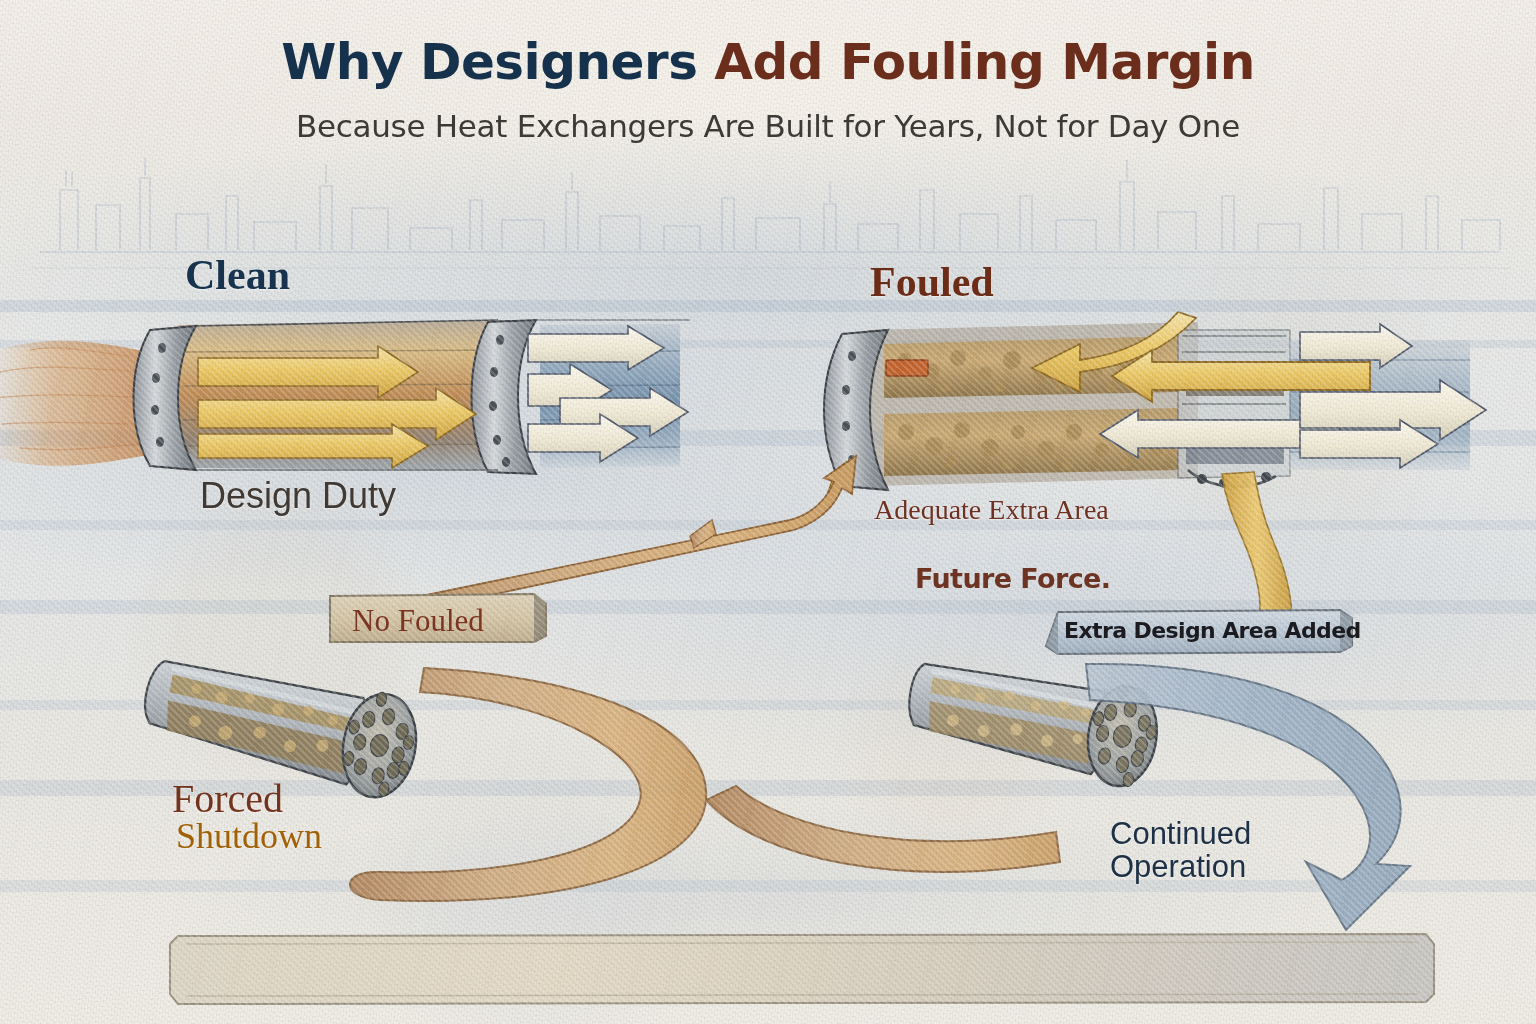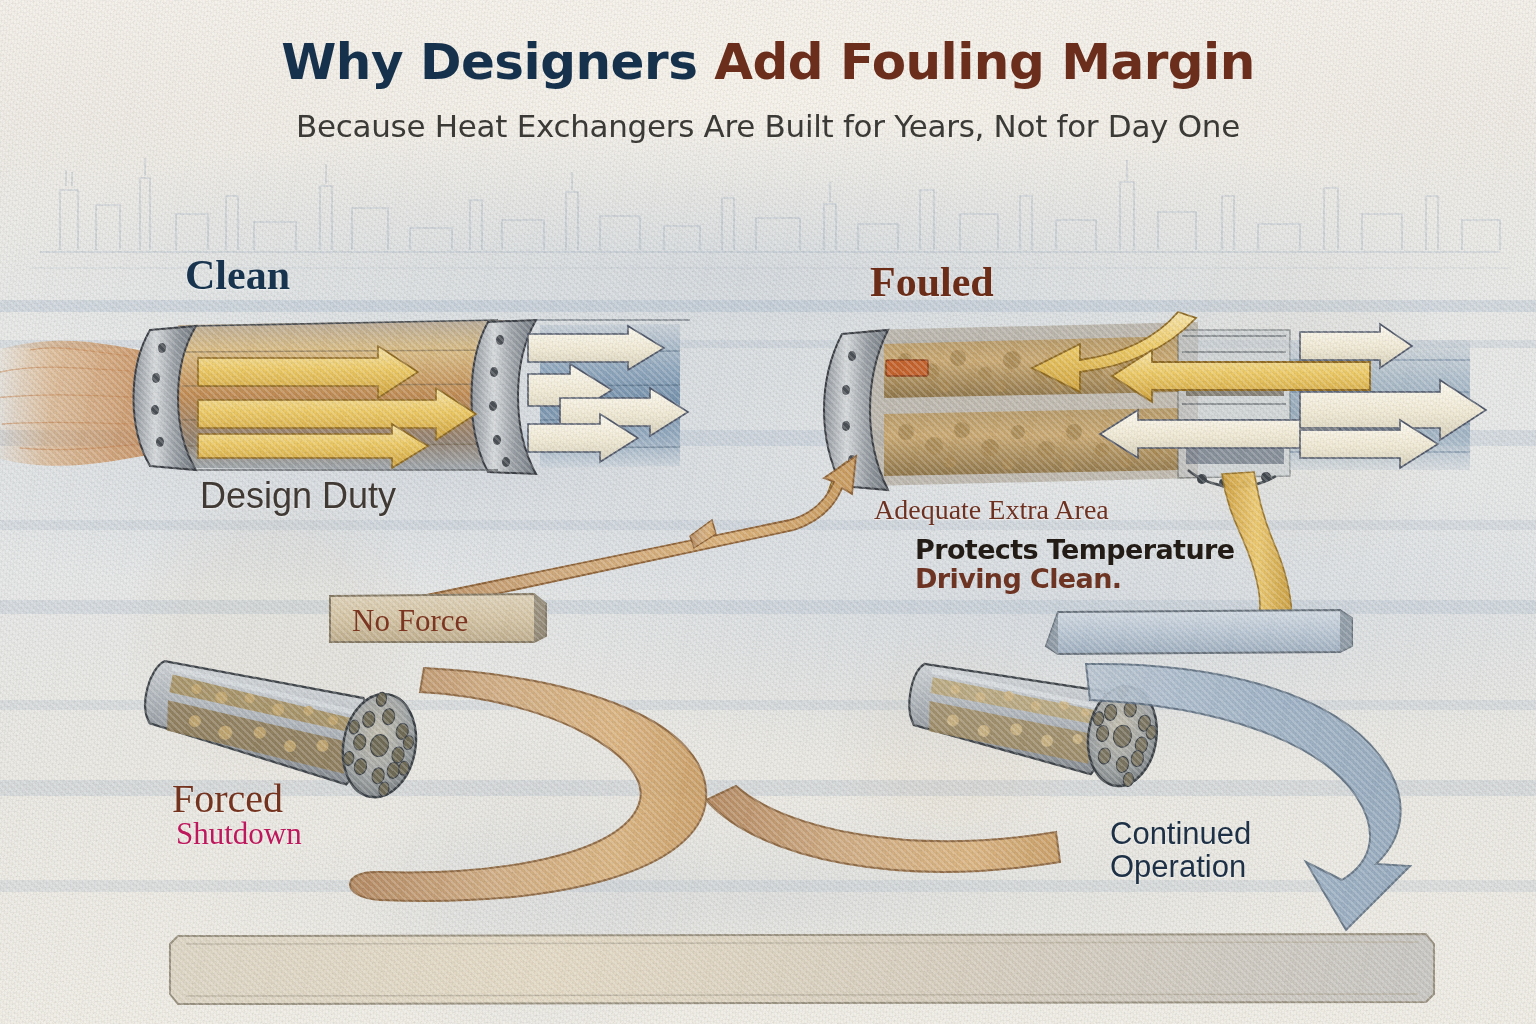--- a/index.html
+++ b/index.html
@@ -69,21 +69,21 @@
   #lbl-fouled{left:870px;top:252px;font-size:42px;color:#6b2c18;font-weight:bold;
     font-family:"Liberation Serif",serif;text-shadow:0 1px 2px rgba(255,255,255,.6);margin-top:8px;}
   #lbl-adequate{left:874px;top:495px;font-size:28px;color:#6d3121;
     font-family:"Liberation Serif",serif;text-shadow:0 1px 2px rgba(255,255,255,.6);}
   #lbl-protects{left:915px;top:536px;font-size:27px;color:#231c16;font-weight:bold;
     font-family:"DejaVu Sans",sans-serif;letter-spacing:-.6px;}
   #lbl-driving{left:915px;top:565px;font-size:27px;color:#6e3423;font-weight:bold;
     font-family:"DejaVu Sans",sans-serif;letter-spacing:-.6px;}
   #lbl-forced{left:172px;top:778px;font-size:40px;color:#74331f;
     font-family:"Liberation Serif",serif;text-shadow:0 1px 2px rgba(255,255,255,.5);}
-  #lbl-shutdown{left:176px;top:818px;font-size:31px;color:#be185d;
+  #lbl-shutdown{left:176px;top:818px;font-size:36px;color:#a16207;
     font-family:"Liberation Serif",serif;text-shadow:0 1px 2px rgba(255,255,255,.5);}
   #lbl-continued{left:1110px;top:818px;font-size:31px;color:#1d3045;
     font-family:Liberation Sans, sans-serif;text-shadow:0 1px 2px rgba(255,255,255,.5);}
   #lbl-operation{left:1110px;top:851px;font-size:31px;color:#1d3045;
     font-family:Liberation Sans, sans-serif;text-shadow:0 1px 2px rgba(255,255,255,.5);}
 
   
   .ribbon-text{position:absolute;white-space:nowrap;}
   #txt-no-margin{left:352px;top:603px;font-size:31px;color:#7b3520;
     font-family:"Liberation Serif",serif;}
@@ -534,24 +534,24 @@
 
   <div class="txt" id="subtitle">Because Heat Exchangers Are Built for Years, Not for Day One</div>
 
   <div class="txt" id="title"><span class="a">Why Designers </span><span class="b">Add Fouling Margin</span></div>
 
   <div class="txt" id="lbl-clean">Clean</div>
   <div class="txt" id="lbl-design-duty">Design Duty</div>
 
   <div class="txt" id="lbl-fouled">Fouled</div>
   <div class="txt" id="lbl-adequate">Adequate Extra Area</div>
-  <div class="txt" id="lbl-protects">Protects Temperature</div>
-  <div class="txt" id="lbl-driving">Driving Clean.</div>
-
-  <div class="ribbon-text" id="txt-no-margin">No Force</div>
+  <div class="txt" id="lbl-driving">Future Force.</div>
+
+  <div class="ribbon-text" id="txt-no-margin">No Fouled</div>
+  <div class="ribbon-text" id="txt-extra-area">Extra Design Area Added</div>
 
   <div class="txt" id="lbl-forced">Forced</div>
   <div class="txt" id="lbl-shutdown">Shutdown</div>
   <div class="txt" id="lbl-continued">Continued</div>
   <div class="txt" id="lbl-operation">Operation</div>
 
 
 </div>
 
 </body></html>

